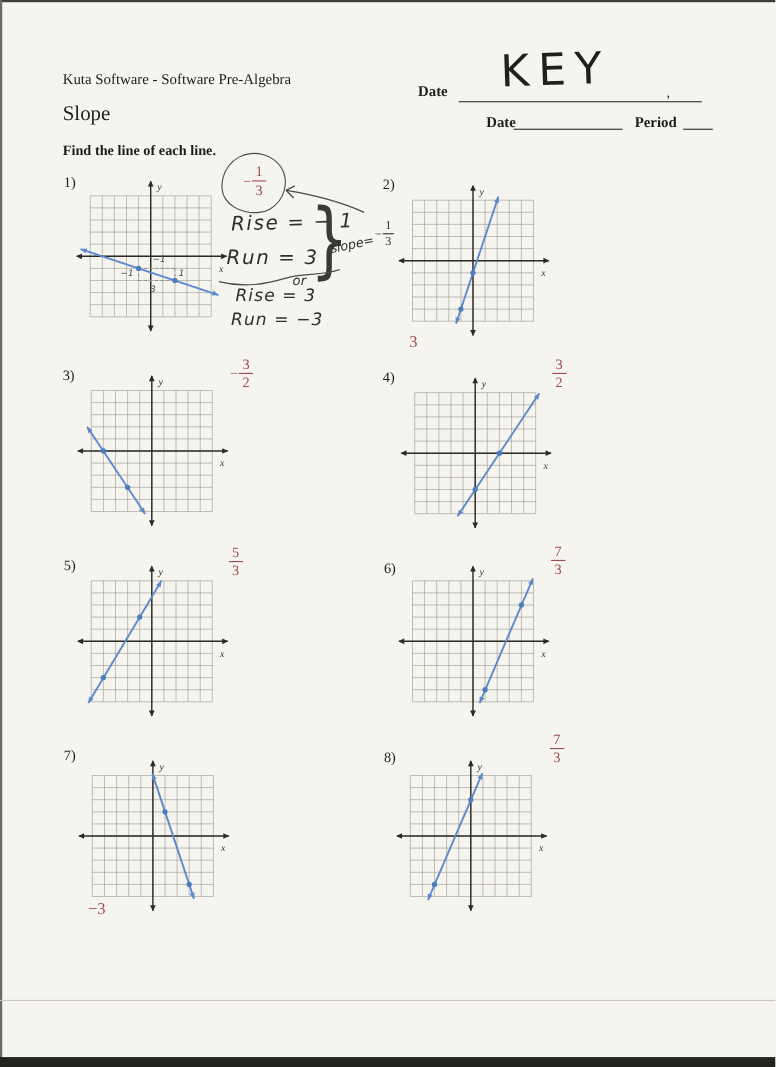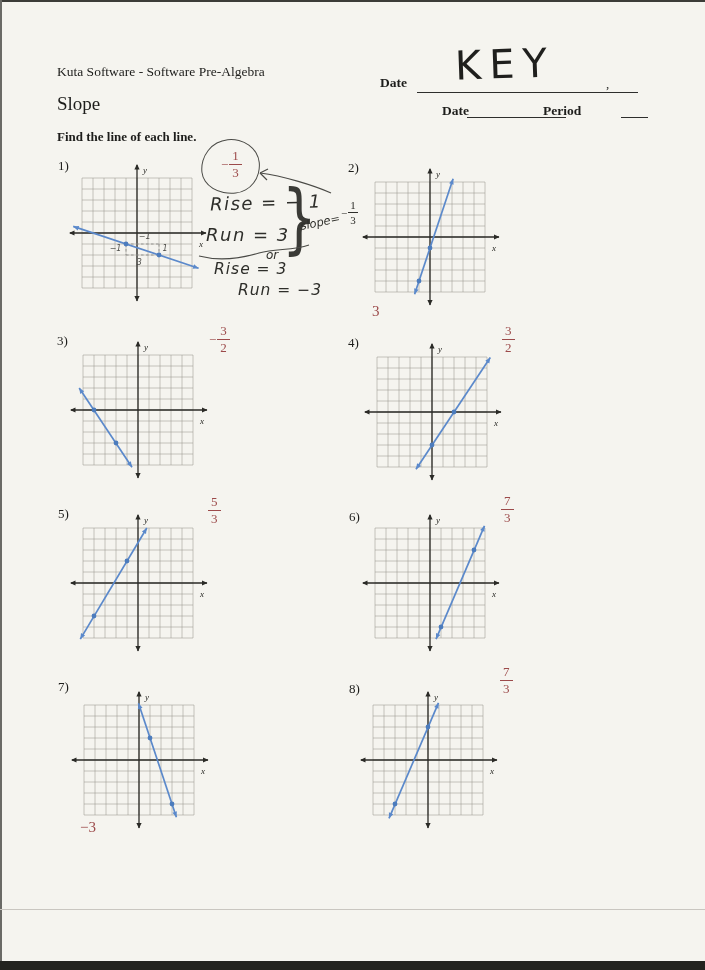--- a/index.html
+++ b/index.html
@@ -14,34 +14,34 @@
   
   .brand{left:57px;top:64px;font-size:13.5px;}
   .title{left:57px;top:93px;font-size:19px;font-weight:normal;}
   .instruction{left:57px;top:129px;font-size:13px;font-weight:bold;}
   .name-lbl{left:380px;top:75px;font-size:13.5px;font-weight:bold;}
   .rule{border-bottom:1.4px solid #2e2e2c;height:1px;}
   .name-rule{left:417px;top:91px;width:221px;}
   .name-mark{left:606px;top:76px;font-size:13px;color:#2a2a28;}
   .date-lbl{left:442px;top:103px;font-size:13.5px;font-weight:bold;}
   .date-rule{left:467px;top:116px;width:99px;}
-  .period-lbl{left:543px;top:103px;font-size:13.5px;font-weight:bold;}
+  .period-lbl{left:577px;top:103px;font-size:13.5px;font-weight:bold;}
   .period-rule{left:621px;top:116px;width:27px;}
   
   .hw{font-family:"DejaVu Sans",sans-serif;font-style:italic;color:#2e2e2a;}
   .key{left:455px;top:41px;font-size:40px;letter-spacing:8px;font-style:normal;
        color:#1f1f1d;transform:rotate(-2deg);}
   .rise1{left:210px;top:192px;font-size:18px;transform:rotate(-1.5deg);letter-spacing:1.5px;}
   .run1{left:206px;top:224px;font-size:18px;letter-spacing:1.5px;}
   .brace{left:282px;top:180px;font-size:76px;font-weight:400;color:#3a3a36;
          transform:scaleX(.72);transform-origin:top left;font-style:normal;line-height:1;}
   .slopelbl{left:300px;top:215px;font-size:11.5px;transform:rotate(-12deg);}
   .orword{left:266px;top:248px;font-size:12px;}
   .rise2{left:214px;top:260px;font-size:15.5px;letter-spacing:1px;}
-  .run2{left:210px;top:281px;font-size:15.5px;letter-spacing:1px;margin-left:28px;}
+  .run2{left:210px;top:281px;font-size:15.5px;letter-spacing:1px;}
   .pencil-circle{left:201px;top:139px;width:57px;height:53px;border:1.5px solid #4a4a46;
        border-radius:50% 50% 46% 54% / 55% 48% 52% 45%;transform:rotate(-6deg);}
   
   .pnum{font-size:13px;}
   .graph{width:152px;height:150px;}
   
   .ans-frac{display:flex;align-items:center;color:#9c4a4a;font-size:13px;}
   .fsign{margin-right:1px;}
   .fstack{display:inline-flex;flex-direction:column;text-align:center;}
   .fnum{display:block;border-bottom:1.1px solid #9c4a4a;padding:0 3px 1px;line-height:1.1;}

